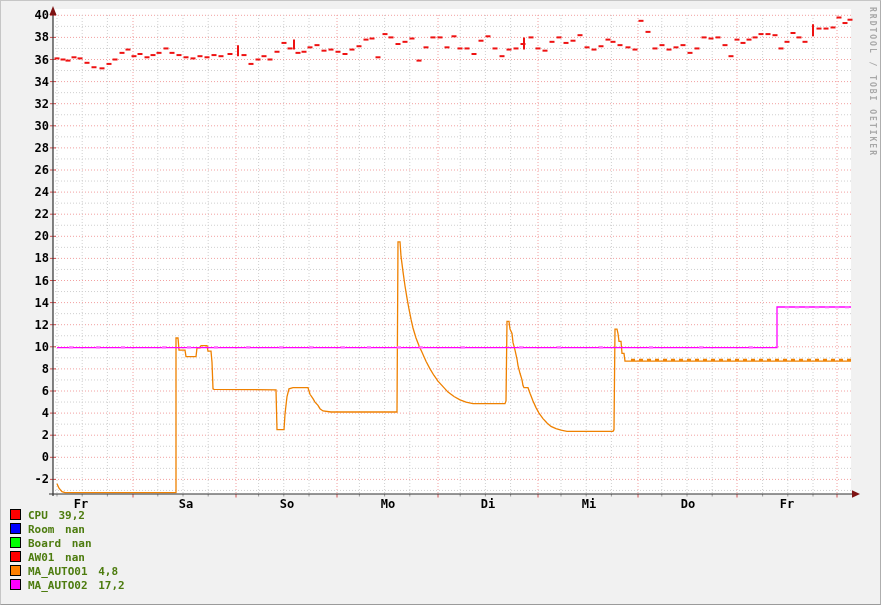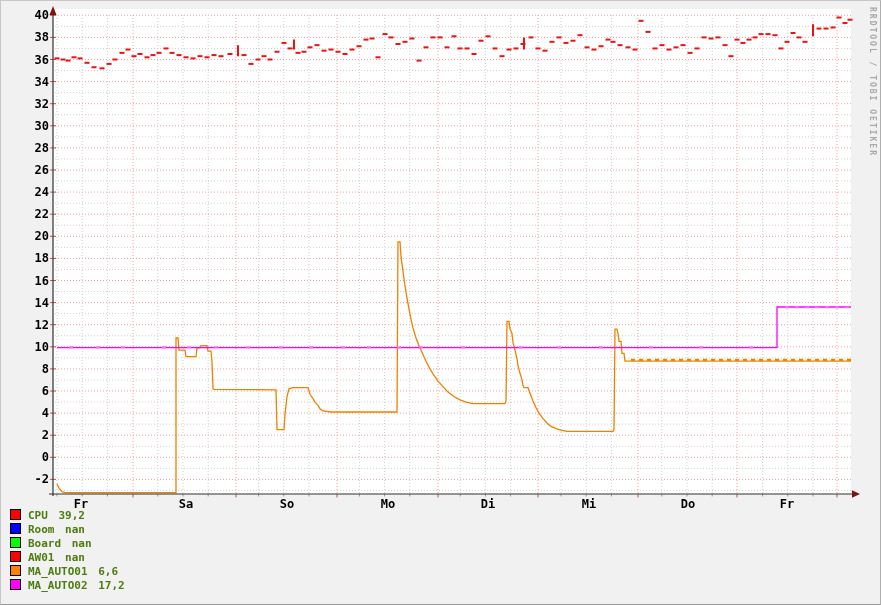--- a/index.html
+++ b/index.html
@@ -374,16 +374,16 @@
       <text x="786" y="507" text-anchor="middle" fill="#000000" font-size="12px" font-family="&quot;DejaVu Sans Mono&quot;,&quot;Liberation Mono&quot;,monospace">Fr</text>
     </svg>
 
   <div id="watermark">RRDTOOL / TOBI OETIKER</div>
 
   <div id="legend">
     <div class="lrow"><span class="sw" style="background: rgb(255, 0, 0);"></span><span class="lname">CPU</span><span class="lval">39,2</span></div>
     <div class="lrow"><span class="sw" style="background: rgb(0, 0, 255);"></span><span class="lname">Room</span><span class="lval">nan</span></div>
     <div class="lrow"><span class="sw" style="background: rgb(0, 255, 0);"></span><span class="lname">Board</span><span class="lval">nan</span></div>
     <div class="lrow"><span class="sw" style="background: rgb(255, 0, 0);"></span><span class="lname">AW01</span><span class="lval">nan</span></div>
-    <div class="lrow"><span class="sw" style="background: rgb(255, 128, 0);"></span><span class="lname">MA_AUTO01</span><span class="lval">6,6</span></div>
+    <div class="lrow"><span class="sw" style="background: rgb(255, 128, 0);"></span><span class="lname">MA_AUTO01</span><span class="lval">4,8</span></div>
     <div class="lrow"><span class="sw" style="background: rgb(255, 0, 255);"></span><span class="lname">MA_AUTO02</span><span class="lval">17,2</span></div>
   </div>
 </div>
 
 </body></html>

